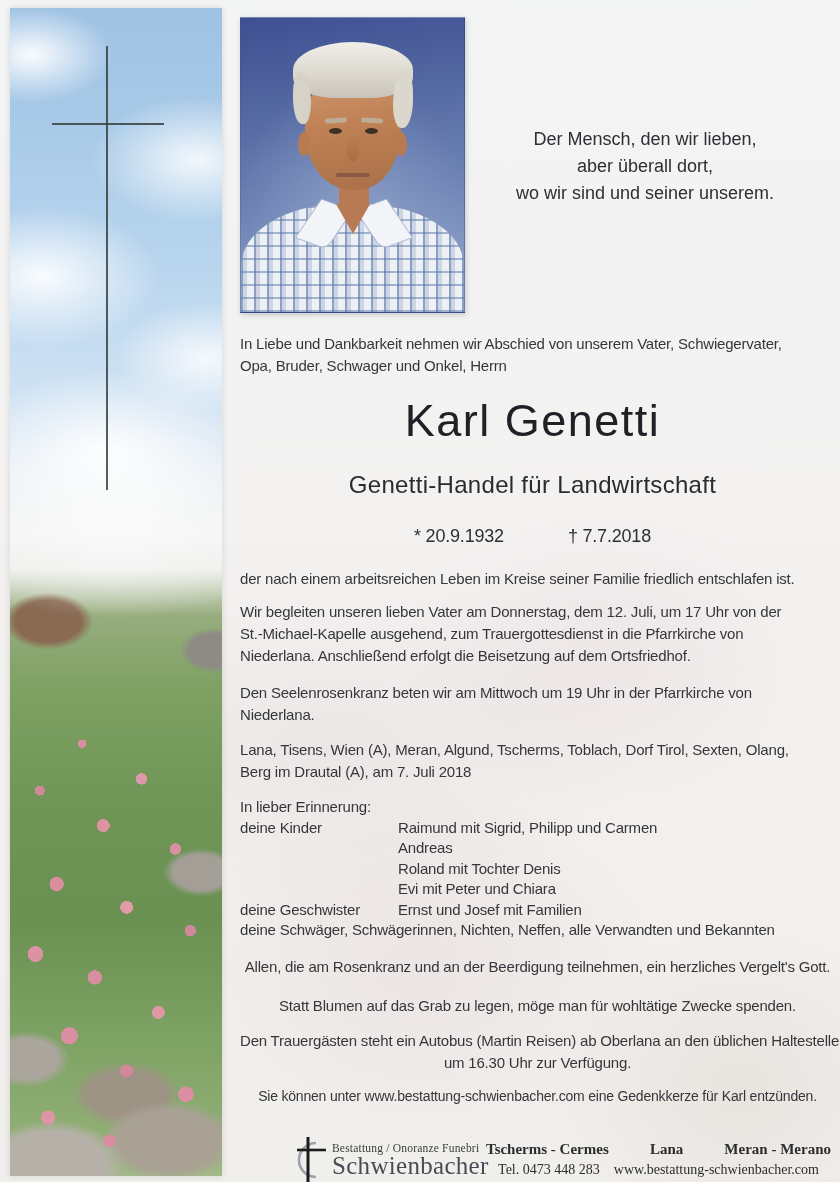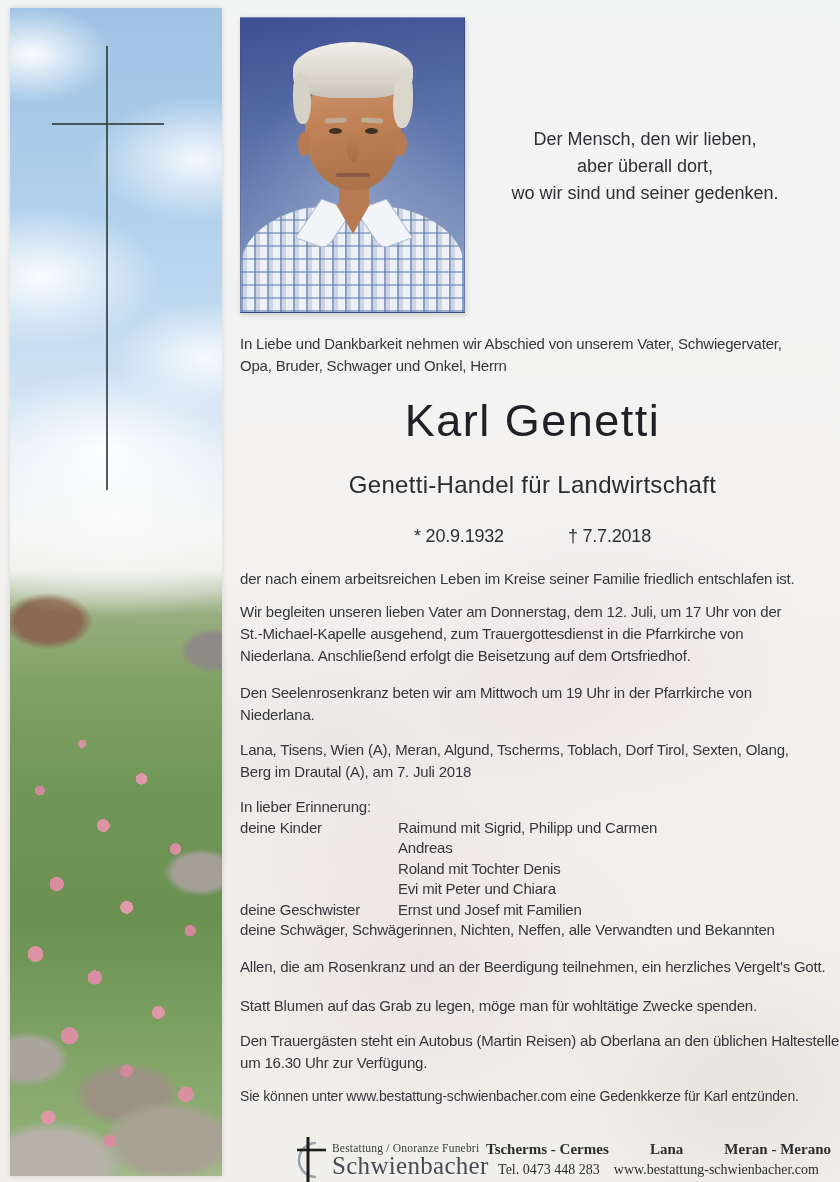--- a/index.html
+++ b/index.html
@@ -108,21 +108,21 @@
     letter-spacing:1.5px;color:#202126;font-weight:400;}
   .subtitle{top:474px;width:585px;text-align:center;font-size:24px;letter-spacing:.3px;color:#2a2b30;}
   .dates{top:525px;width:585px;display:flex;justify-content:center;gap:64px;font-size:18px;color:#2e2f34;}
   .p1{top:568px;}
   .p2{top:601px;}
   .p3{top:682px;}
   .p4{top:739px;}
   .remember{top:797px;}
   .rem-grid{display:grid;grid-template-columns:158px 1fr;line-height:20.5px;}
   .rem-grid .full{grid-column:1 / -1;}
-  .center-note{text-align:left;}
+  .center-note{text-align:center;}
   .n1{top:956px;}
   .n2{top:995px;}
   .n3{top:1030px;}
   .n4{top:1085px;font-size:14px;}
   
   .f-logo{position:absolute;left:284px;top:1134px;display:flex;align-items:center;font-family:"Liberation Serif",serif;}
   .f-logo-text{margin-left:2px;}
   .f-tag{font-size:11.5px;font-weight:normal;color:#3a3b3d;letter-spacing:.2px;}
   .f-company{font-size:25px;color:#474d56;line-height:24px;letter-spacing:.3px;}
   .f-cols{position:absolute;left:486px;top:1141px;font-family:"Liberation Serif",serif;color:#2c2d2f;}
@@ -155,21 +155,21 @@
     <div class="p-mouth"></div>
     <div class="p-shirt"></div>
     <div class="p-collar-l"></div>
     <div class="p-collar-r"></div>
     <div class="p-vee"></div>
   </div>
 
   <div class="quote">
     <div>Der Mensch, den wir lieben,</div>
     <div>aber überall dort,</div>
-    <div>wo wir sind und seiner gedenken.</div>
+    <div>wo wir sind und seiner unserem.</div>
   </div>
 
   <div class="block intro">
     <div class="line">In Liebe und Dankbarkeit nehmen wir Abschied von unserem Vater, Schwiegervater,</div>
     <div class="line">Opa, Bruder, Schwager und Onkel, Herrn</div>
   </div>
 
   <div class="block name">Karl Genetti</div>
   <div class="block subtitle">Genetti-Handel für Landwirtschaft</div>
   <div class="block dates">

